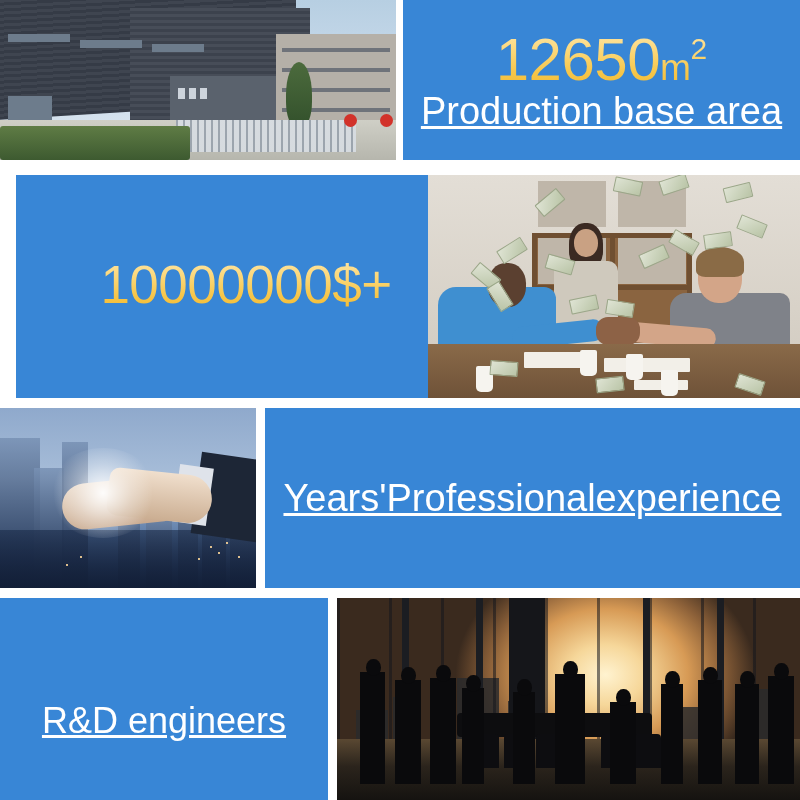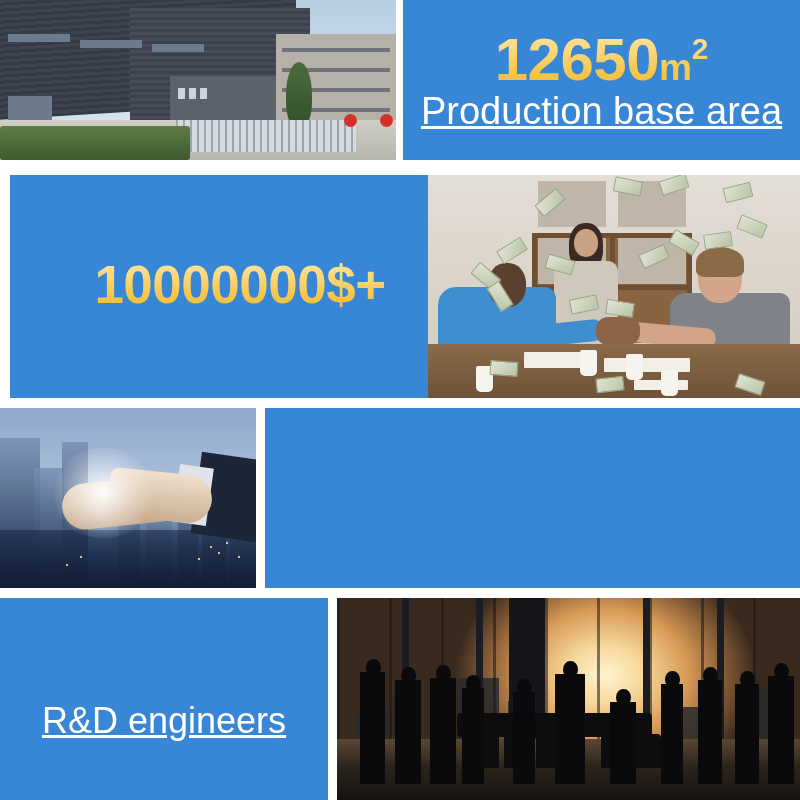--- a/index.html
+++ b/index.html
@@ -14,21 +14,21 @@
   
   .cell{position:absolute;overflow:hidden;}
   .stat{
     background:#3886D6;
     display:flex;flex-direction:column;
     align-items:center;justify-content:center;
     text-align:center;
     line-height:1;
   }
   .bignum{
-    font-weight:bold;
+    font-weight:normal;
     letter-spacing:-0.5px;
     background:linear-gradient(180deg,#FEE6A8 0%,#FBD675 38%,#F6C548 72%,#F2BB33 100%);
     -webkit-background-clip:text;background-clip:text;
     -webkit-text-fill-color:transparent;color:#F5C443;
     white-space:nowrap;
   }
   .bignum .sup{font-size:.5em;vertical-align:super;letter-spacing:0;}
   .unit{font-size:.62em;}
   .caption{color:#ffffff;white-space:nowrap;text-decoration:underline;}
 
@@ -57,21 +57,21 @@
   .fac-gate{position:absolute;left:176px;bottom:8px;width:180px;height:32px;
     background:repeating-linear-gradient(90deg,#9aa3ad 0 2px,#d7dce1 2px 7px);opacity:.95;}
   .fac-lantern{position:absolute;width:13px;height:13px;border-radius:50%;background:#d2322a;}
 
   
   #c-area{left:403px;top:0;width:397px;height:160px;}
   #c-area .bignum{font-size:60px;margin-bottom:2px;}
   #c-area .caption{font-size:38px;}
 
   
-  #c-output{left:10px;top:175px;width:460px;height:223px;}
+  #c-output{left:16px;top:175px;width:460px;height:223px;}
   #c-output .bignum{font-size:53px;margin-bottom:4px;}
   #c-output .caption{font-size:35px;}
 
   
   #c-money{left:428px;top:175px;width:372px;height:223px;background:#cdc6bc;}
   .mo-wall{position:absolute;inset:0;background:linear-gradient(180deg,#e3ded6 0%,#d8d2c8 60%,#cfc8be 100%);}
   .mo-shelf{position:absolute;left:104px;top:58px;width:160px;height:110px;background:#8a6440;}
   .mo-shelf .sh{position:absolute;left:0;width:100%;height:5px;background:#6f4f31;}
   .mo-shelf .vd{position:absolute;top:0;width:5px;height:100%;background:#6f4f31;}
   .mo-shelfgap{position:absolute;background:#bfb6a9;}
@@ -247,20 +247,21 @@
     <div class="ct-lite" style="left:66px;bottom:22px;"></div>
     <div class="ct-lite" style="left:80px;bottom:30px;"></div>
     <div class="ct-hand-a"></div>
     <div class="ct-sleeve"></div>
     <div class="ct-cuff"></div>
     <div class="ct-hand-b"></div>
     <div class="ct-glow"></div>
   </div>
 
   <div class="cell stat" id="c-years">
+    <div class="caption">Years'Professionalexperience</div>
   </div>
 
   <div class="cell stat" id="c-rd">
     <div class="caption">R&amp;D engineers</div>
   </div>
 
   <div class="cell" id="c-board">
     <div class="bd-sun"></div>
     <div class="bd-skyline">
       <div class="bd-tower" style="left:4%;width:7%;height:46%;"></div>

